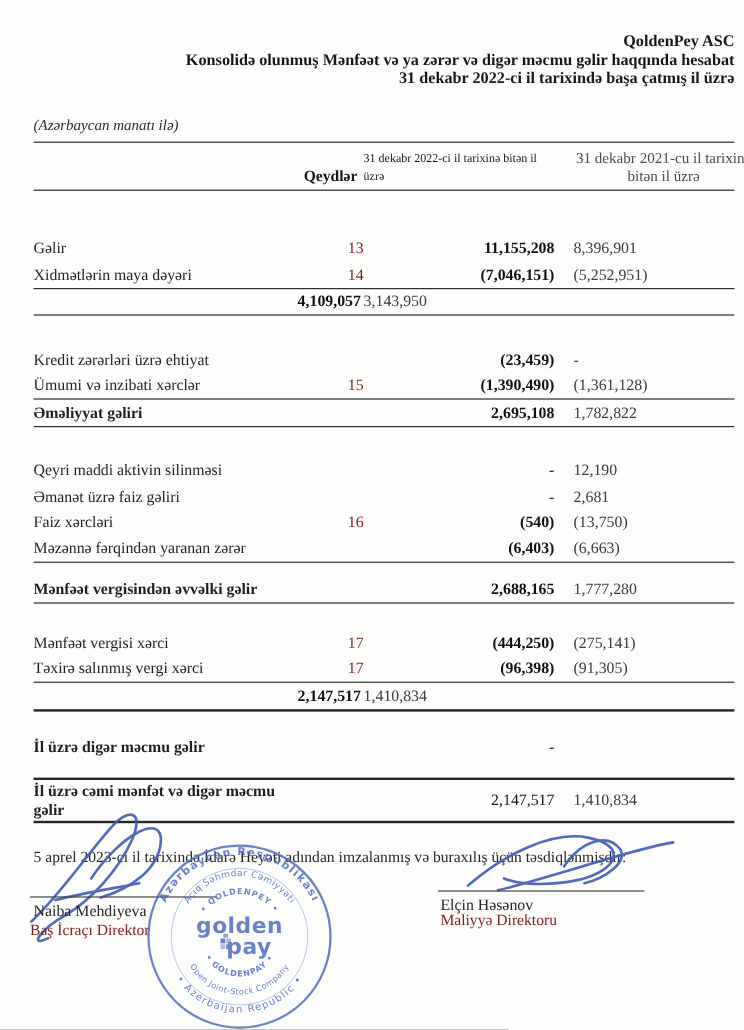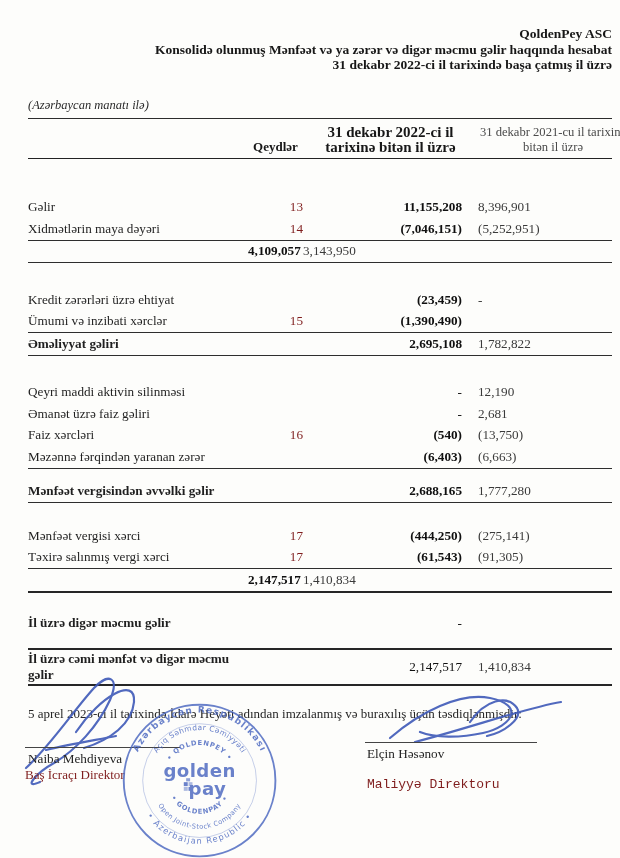--- a/index.html
+++ b/index.html
@@ -48,34 +48,34 @@
   
   .thead{
     display:grid;
     grid-template-columns:220px 55px 175px 1fr;
     align-items:end;
     border-bottom:1.6px solid #232323;
     padding-bottom:3px;
     margin-bottom:38px;
   }
   .thead .h-note{font-size:13px;font-weight:bold;text-align:center;color:#171717;}
-  .thead .h22{font-size:15px;font-weight:bold;text-align:center;line-height:15px;color:#171717;}
+  .thead .h22{font-size:10px;font-weight:normal;text-align:left;line-height:15px;color:#171717;}
   .thead .h22 span{display:inline-block;width:150px;}
   .thead .h21{font-size:12.6px;text-align:center;line-height:15px;color:#4a4a4a;}
   .thead .h21 span{display:inline-block;width:150px;}
   
   .approval{margin-top:20px;font-size:13px;color:#262626;}
   
   .sig-area{position:absolute;left:0;top:672px;width:620px;height:186px;}
   .sig-line-left{position:absolute;left:25px;top:75px;width:155px;border-bottom:1.2px solid #444;}
   .sig-line-right{position:absolute;left:365px;top:70px;width:172px;border-bottom:1.2px solid #444;}
   .sig-name{position:absolute;font-size:13.2px;color:#242424;}
   .sig-title{position:absolute;font-size:13px;color:#7f1d1d;}
   .nm-l{left:28px;top:79px;}  .tt-l{left:25px;top:95px;}
-  .nm-r{left:367px;top:74px;} .tt-r{left:367px;top:105px;font-family:Liberation Mono, monospace;}
+  .nm-r{left:367px;top:74px;} .tt-r{left:367px;top:87px;}
   .sigsvg{position:absolute;}
   .stampsvg{position:absolute;left:98px;top:700px;opacity:.82;}
 </style>
 </head>
 <body>
 
 <div class="page">
 
   <div class="hdr-line">QoldenPey ASC</div>
   <div class="hdr-line">Konsolidə olunmuş Mənfəət və ya zərər və digər məcmu gəlir haqqında hesabat</div>
@@ -120,20 +120,21 @@
       <div class="label">Kredit zərərləri üzrə ehtiyat</div>
       <div class="note"></div>
       <div class="v22 b">(23,459)</div>
       <div class="v21">-</div>
     </div>
 
     <div class="trow">
       <div class="label">Ümumi və inzibati xərclər</div>
       <div class="note">15</div>
       <div class="v22 b">(1,390,490)</div>
+      <div class="v21">(1,361,128)</div>
     </div>
 
     <div class="trow total bt bb">
       <div class="label">Əməliyyat gəliri</div>
       <div class="note"></div>
       <div class="v22 b">2,695,108</div>
       <div class="v21">1,782,822</div>
     </div>
 
     <div class="sp26"></div>
@@ -180,21 +181,21 @@
     <div class="trow">
       <div class="label">Mənfəət vergisi xərci</div>
       <div class="note">17</div>
       <div class="v22 b">(444,250)</div>
       <div class="v21">(275,141)</div>
     </div>
 
     <div class="trow bb">
       <div class="label">Təxirə salınmış vergi xərci</div>
       <div class="note">17</div>
-      <div class="v22 b">(61,543)</div>
+      <div class="v22 b">(96,398)</div>
       <div class="v21">(91,305)</div>
     </div>
 
     <div class="trow total bb2">
       <div class="note"></div>
       <div class="v22 b">2,147,517</div>
       <div class="v21">1,410,834</div>
     </div>
 
     <div class="sp20"></div>

